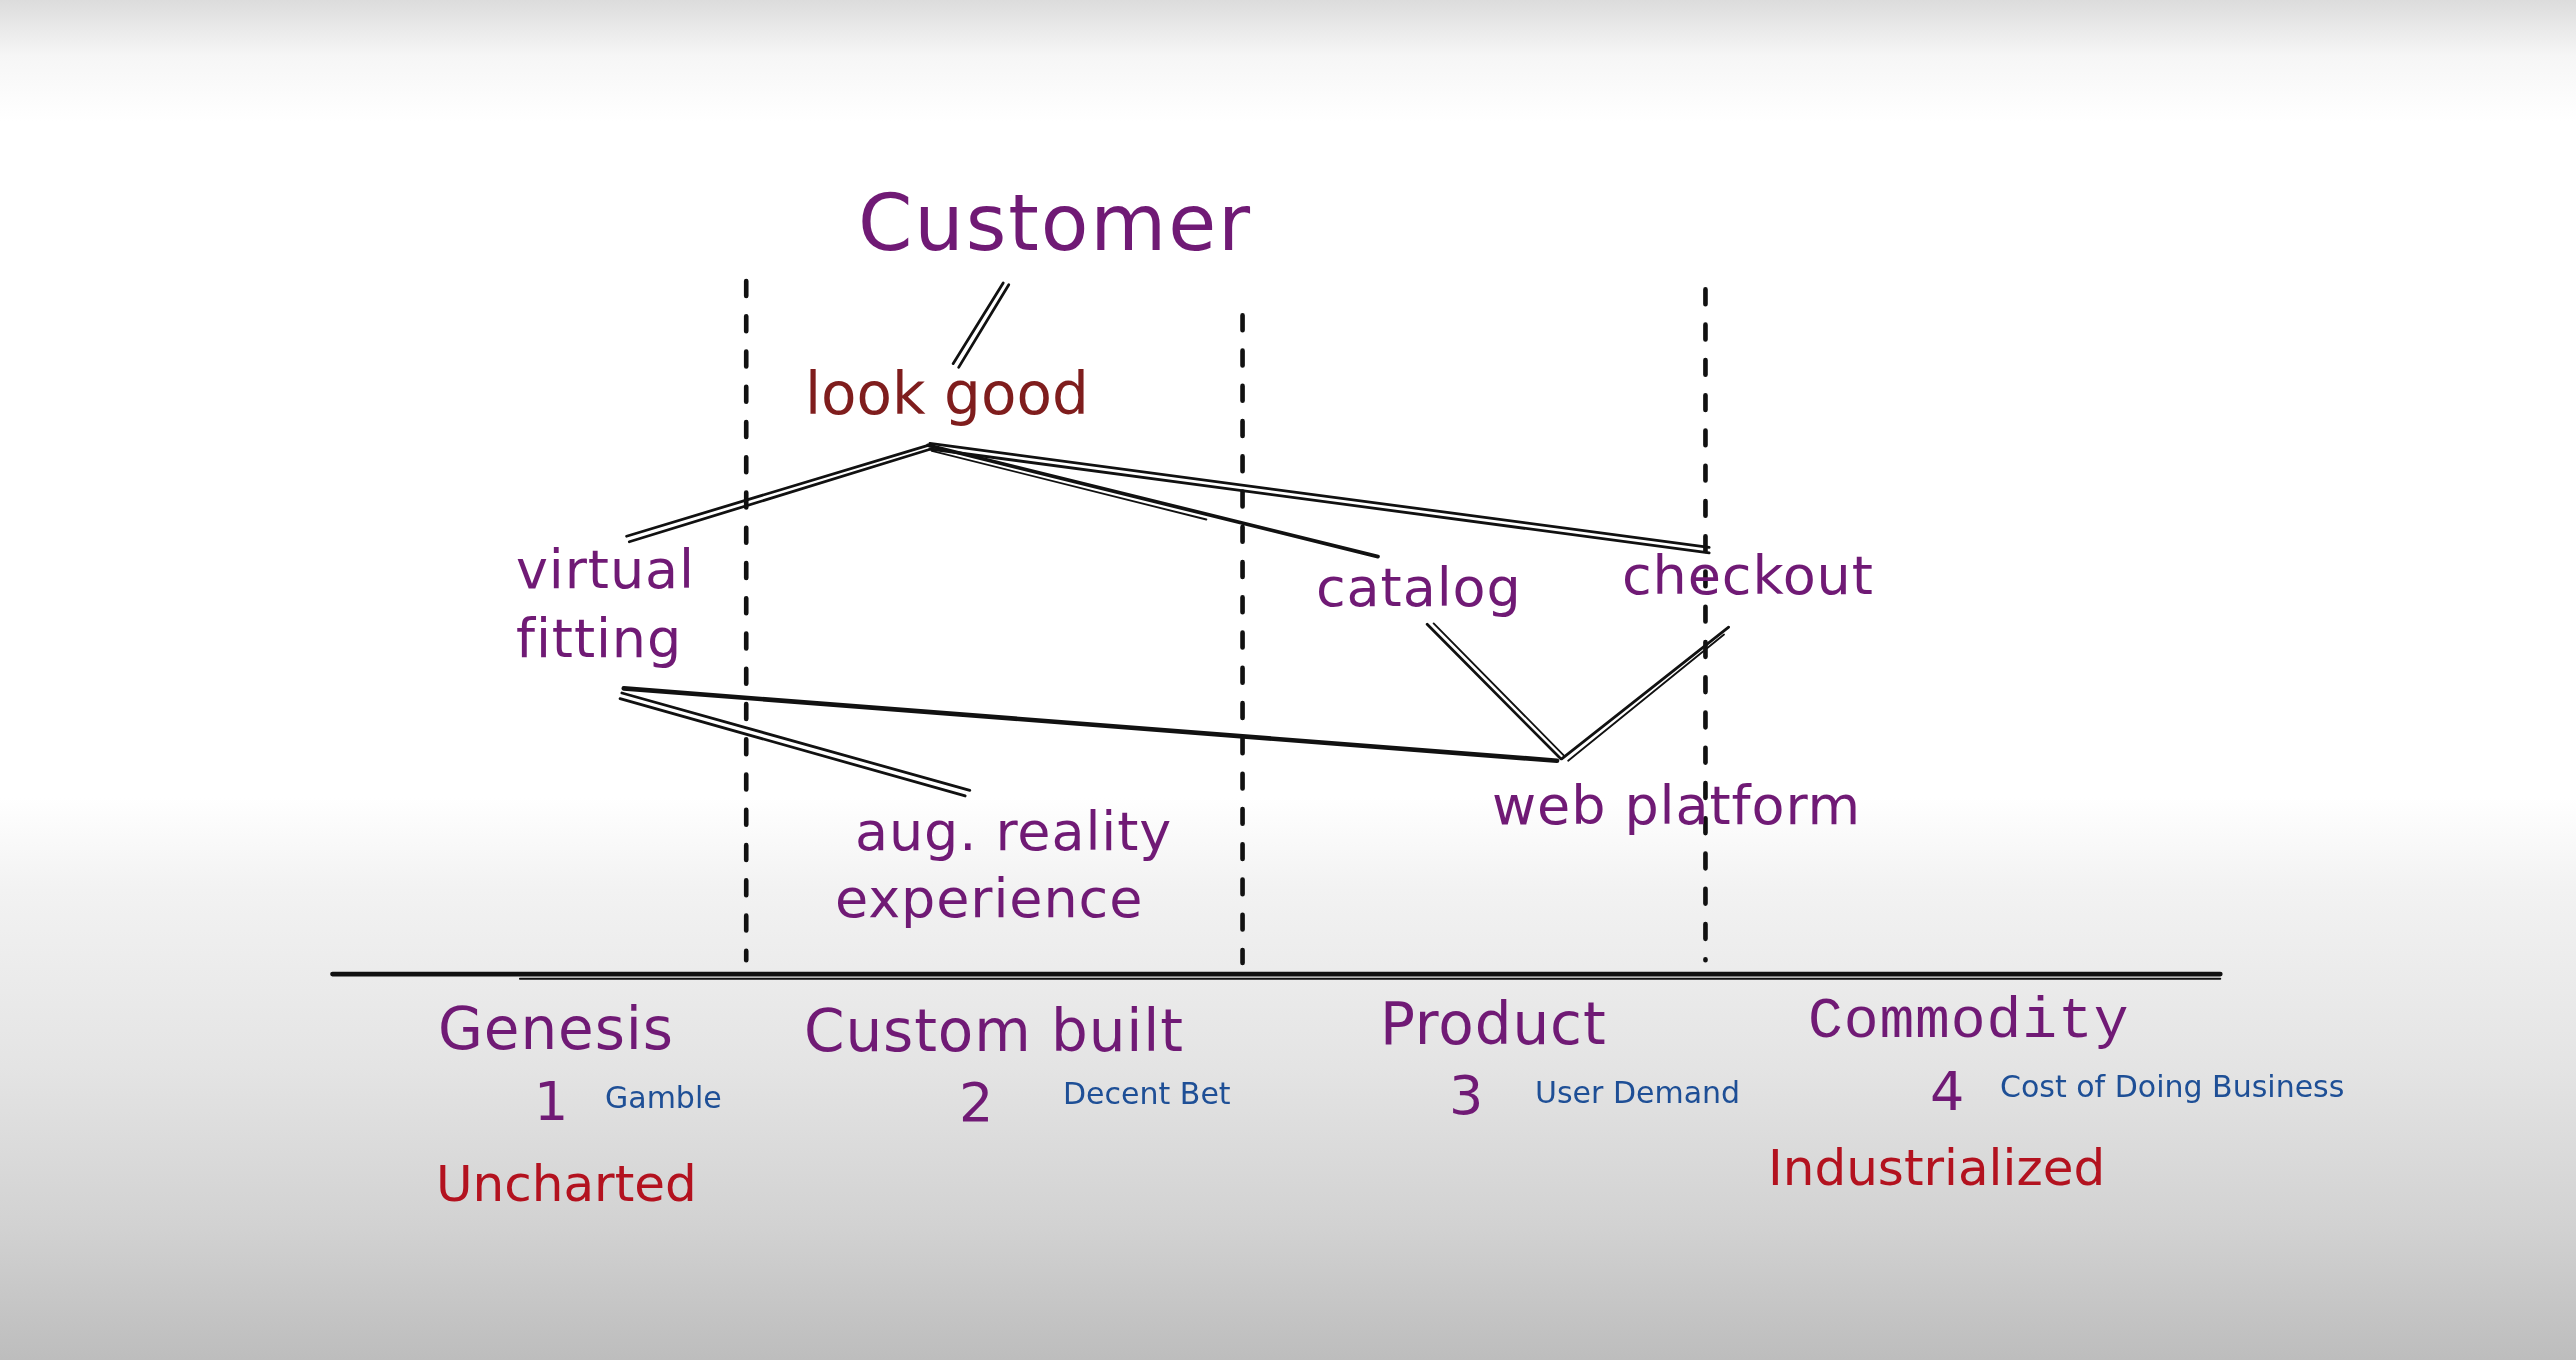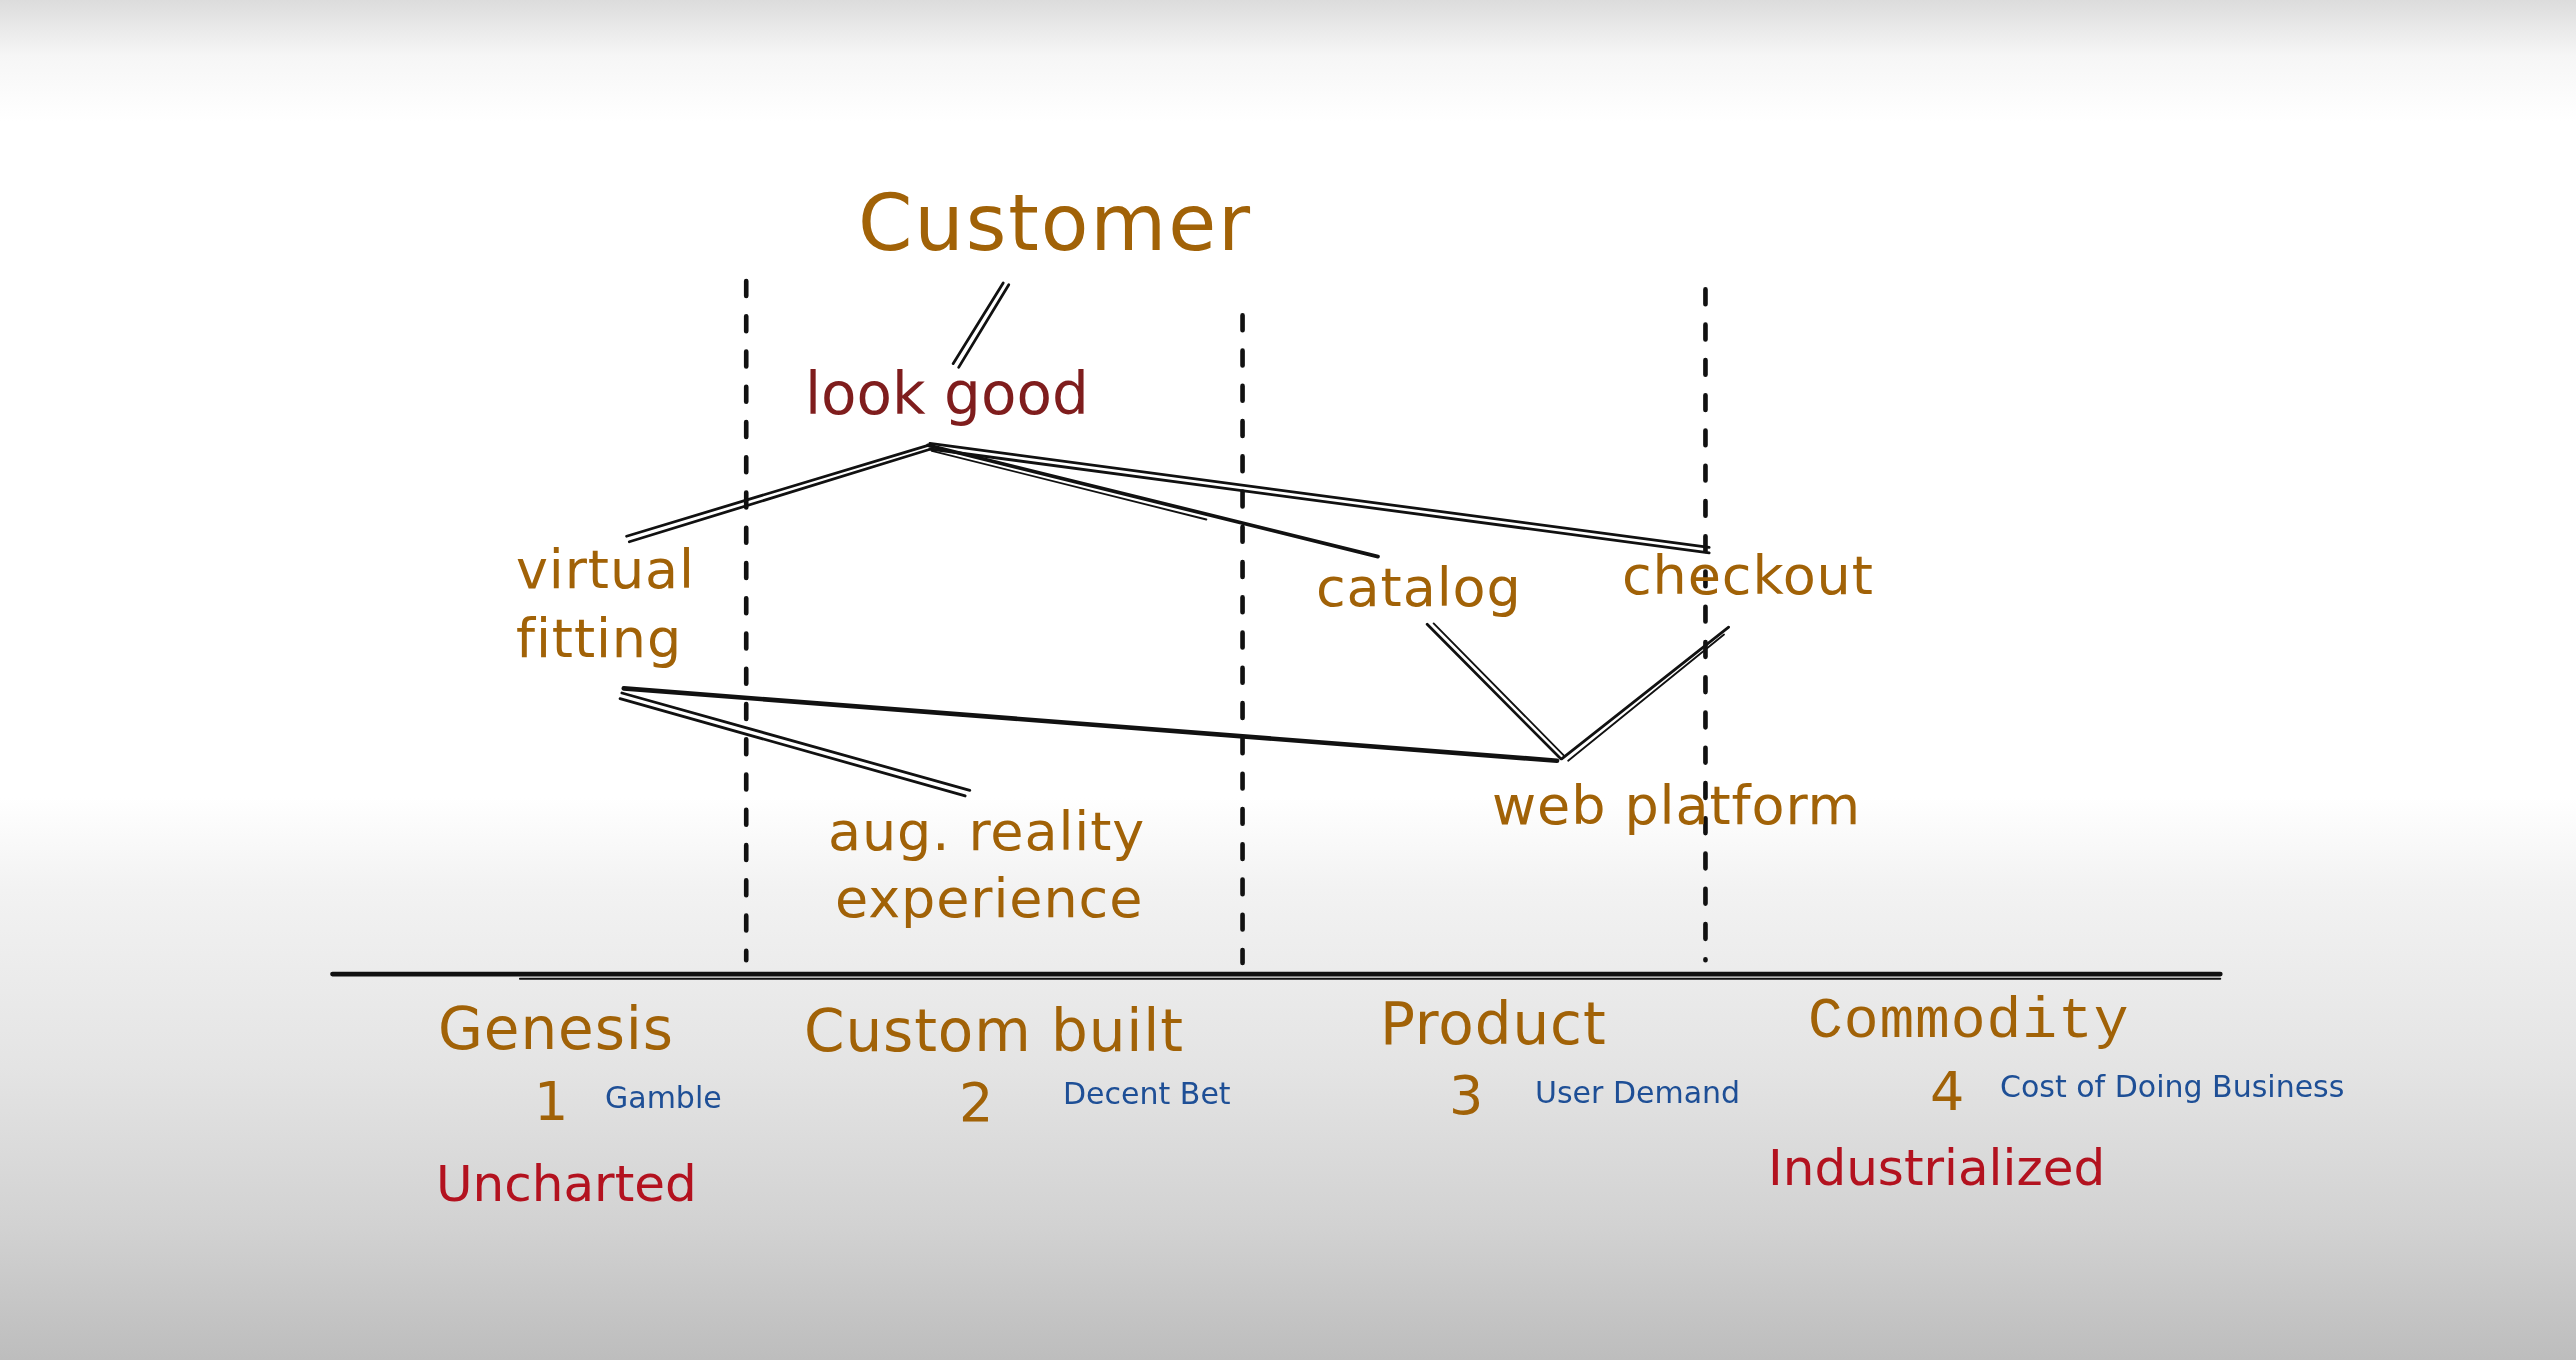--- a/index.html
+++ b/index.html
@@ -3,21 +3,21 @@
 <meta charset="utf-8">
 <style>
   html, body { margin: 0; padding: 0; }
   body {
     width: 2576px; height: 1360px; overflow: hidden;
     background: linear-gradient(to bottom, #dcdcdc 0px, #f6f6f6 56px, #ffffff 121px, #ffffff 798px, #f2f2f2 891px, #e4e4e4 1067px, #d2d2d2 1225px, #bdbdbd 1360px);
     position: relative;
     font-family: "DejaVu Sans", sans-serif;
   }
   #canvas { position: absolute; left: 0; top: 0; width: 2576px; height: 1360px; }
-  .lbl { position: absolute; white-space: nowrap; line-height: 1; color: #a16207; font-family: "DejaVu Sans", sans-serif; }
+  .lbl { position: absolute; white-space: nowrap; line-height: 1; color: #701a75; font-family: "DejaVu Sans", sans-serif; }
   .node { font-size: 54px; letter-spacing: 0.9px; }
   .title { font-size: 78px; letter-spacing: 1.9px; }
   .need { font-size: 58px; color: #7f1d1d; }
   .stage { font-size: 58px; letter-spacing: 0.9px; }
   .num { font-size: 54px; }
   .sub { font-size: 30px; color: #1e4f96; }
   .zone { font-size: 50px; color: #b3121f; }
   svg line, svg path { stroke: #111; fill: none; stroke-linecap: round; }
 </style>
 </head>
@@ -68,21 +68,21 @@
 <div class="lbl title" style="left:858px; top:184px;">Customer</div>
 <div class="lbl need" style="left:805px; top:365px;">look good</div>
 
 <div class="lbl node" style="left:516px; top:543px;">virtual</div>
 <div class="lbl node" style="left:516px; top:612px;">fitting</div>
 
 <div class="lbl node" style="left:1316px; top:561px;">catalog</div>
 <div class="lbl node" style="left:1622px; top:549px;">checkout</div>
 <div class="lbl node" style="left:1492px; top:779px;">web platform</div>
 
-<div class="lbl node" style="left:828px; top:805px;">aug. reality</div>
+<div class="lbl node" style="left:855px; top:805px;">aug. reality</div>
 <div class="lbl node" style="left:835px; top:872px;">experience</div>
 
 <div class="lbl stage" style="left:438px; top:1000px;">Genesis</div>
 <div class="lbl stage" style="left:804px; top:1002px;">Custom built</div>
 <div class="lbl stage" style="left:1360px; top:995px;margin-left:20px;">Product</div>
 <div class="lbl stage" style="left:1808px; top:993px;font-family:Liberation Mono, monospace;">Commodity</div>
 
 <div class="lbl num" style="left:534px; top:1075px;">1</div>
 <div class="lbl sub" style="left:605px; top:1083px;">Gamble</div>
 

